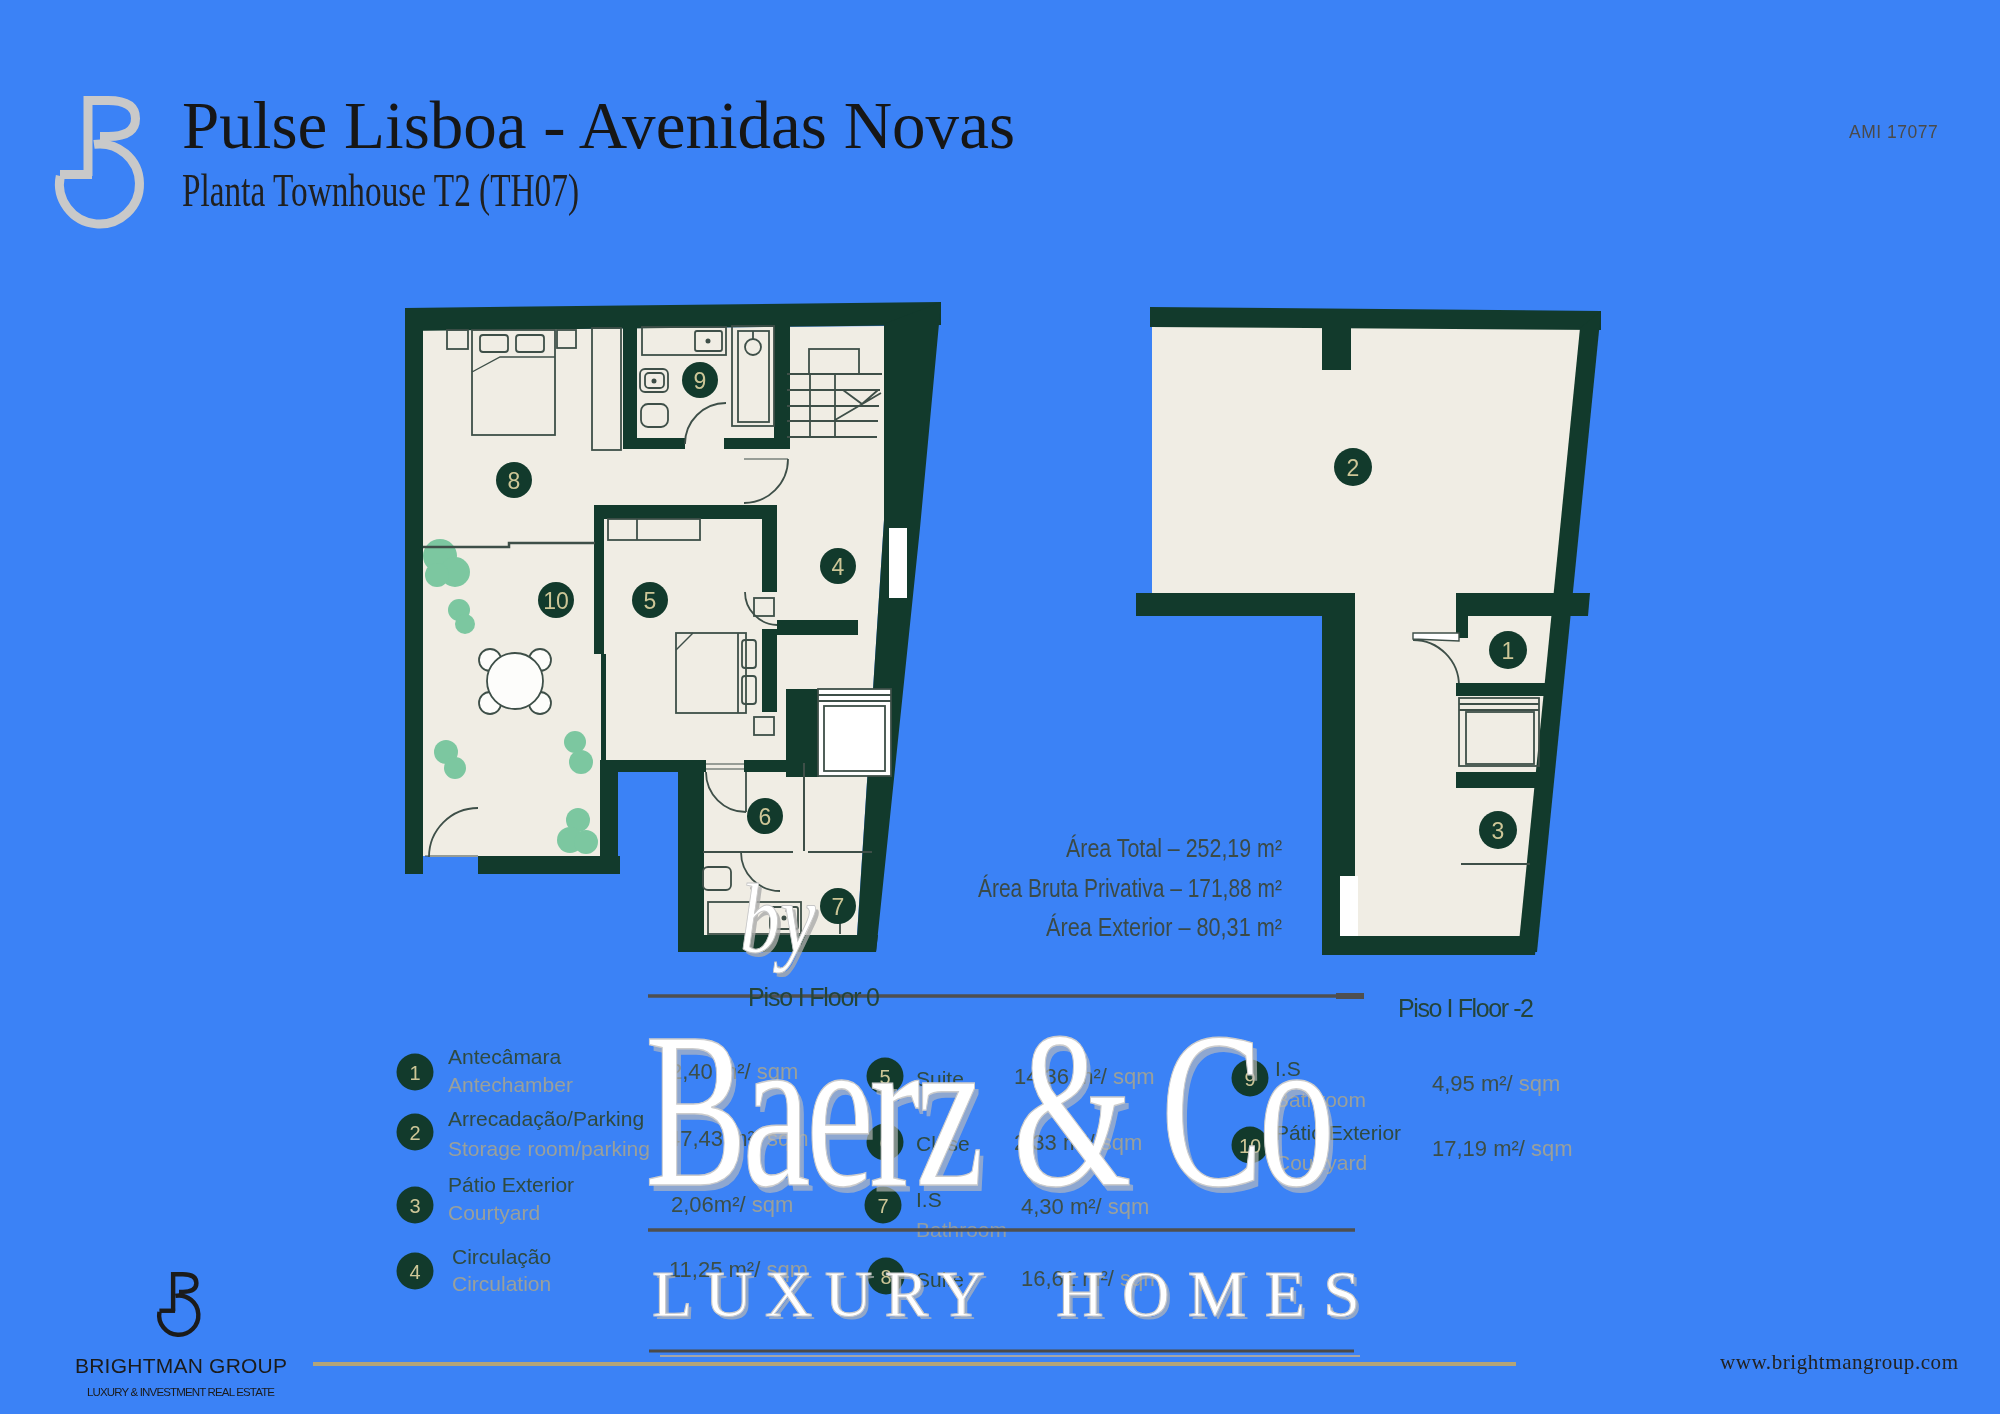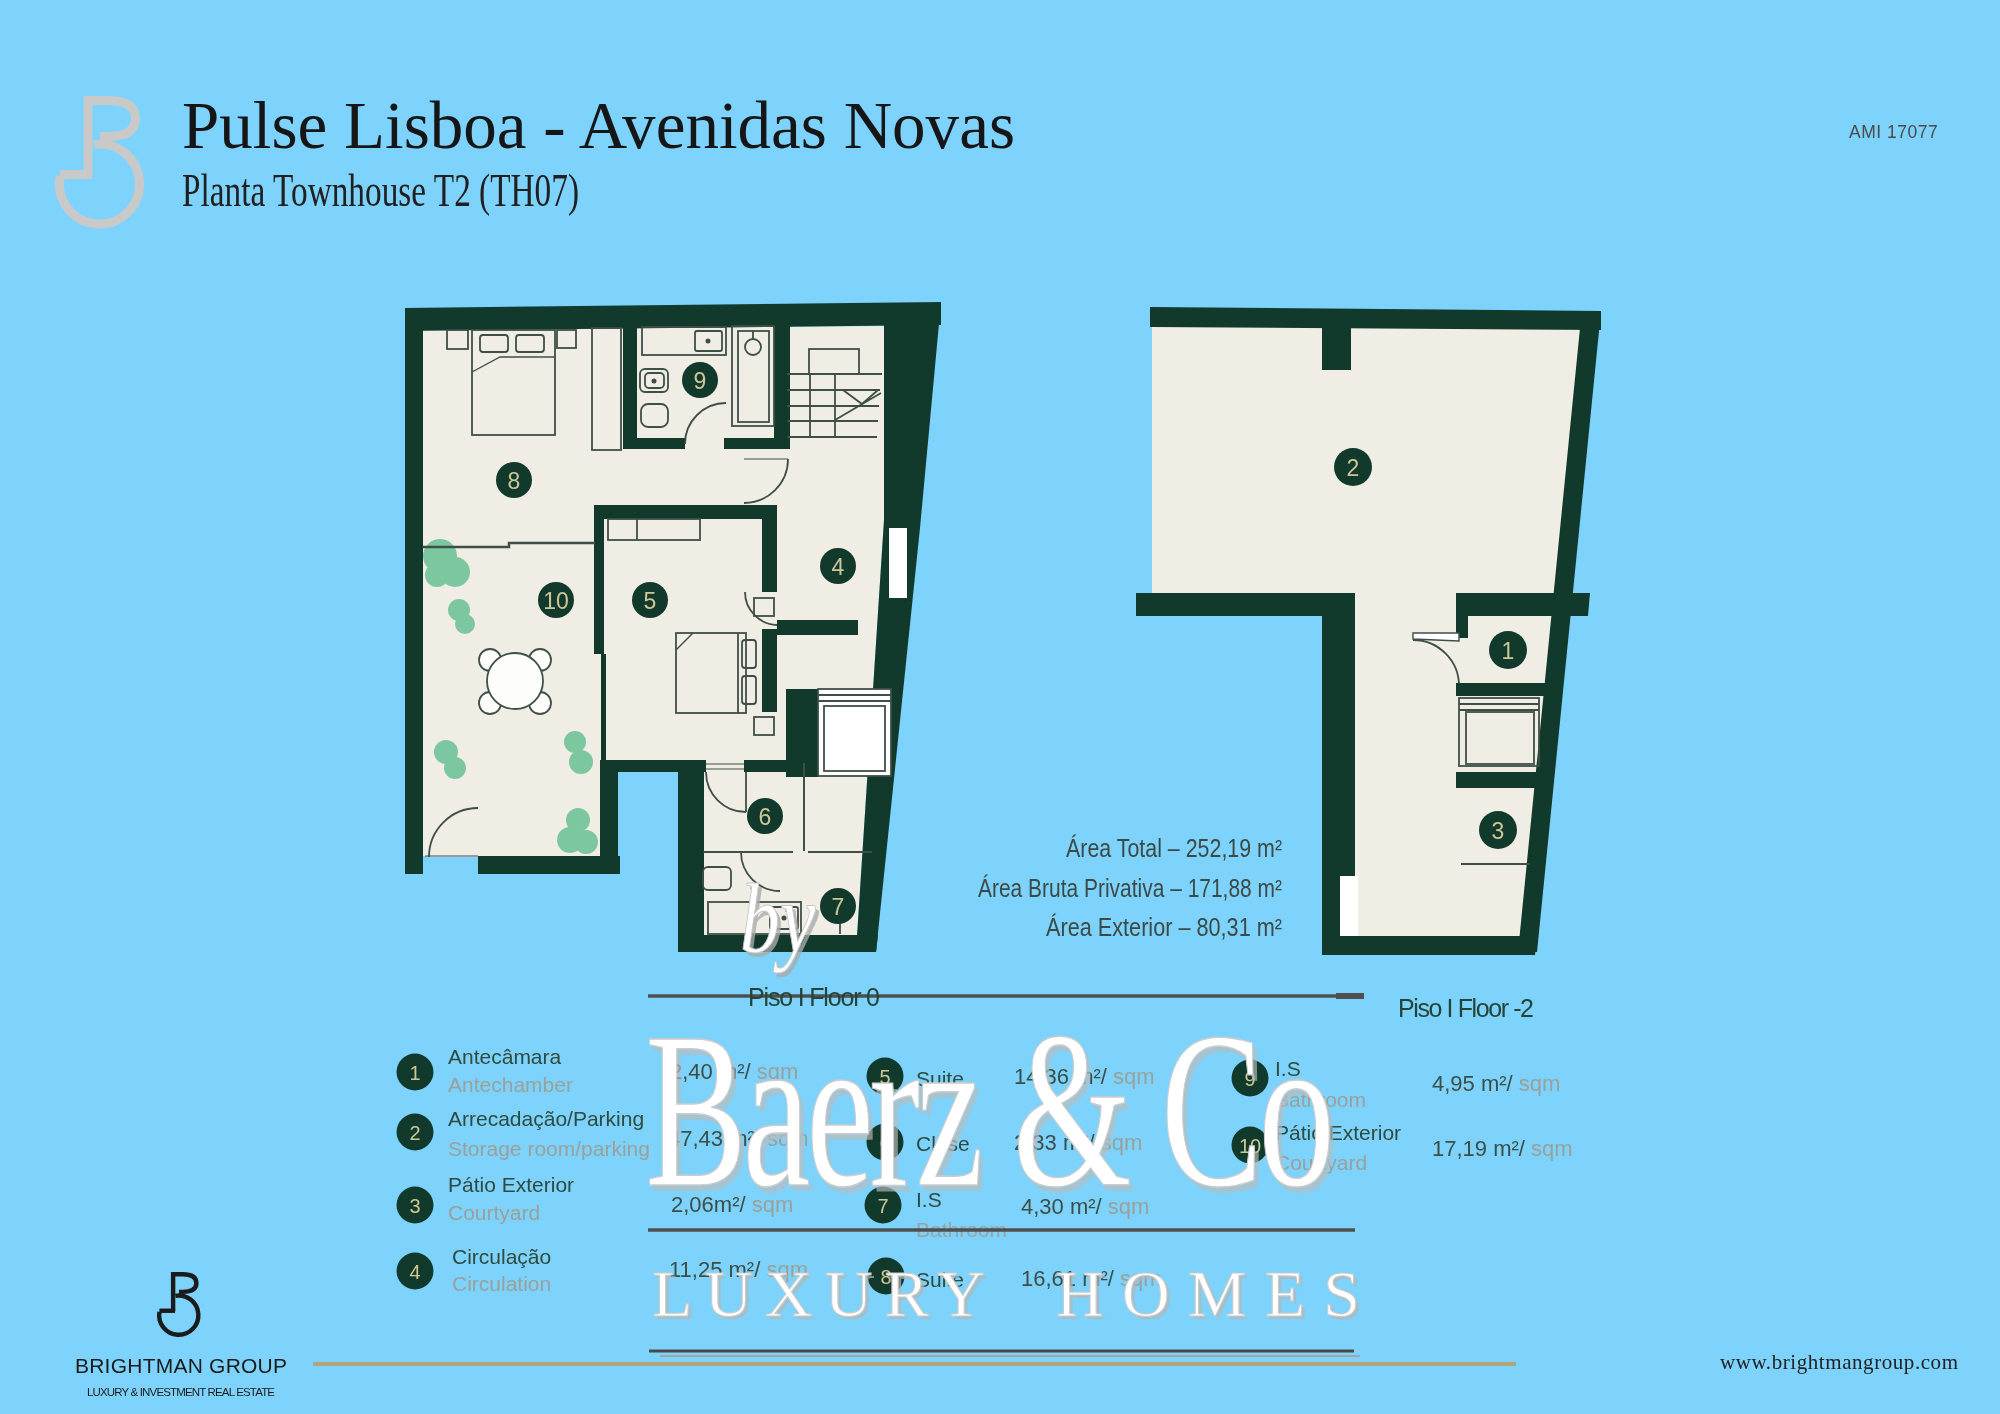--- a/index.html
+++ b/index.html
@@ -1,16 +1,16 @@
 <!DOCTYPE html>
 <html><head>
 <meta charset="utf-8">
 <style>
   html,body{margin:0;padding:0;background:#fff;}
-  .page{position:relative;width:2000px;height:1414px;background:#7dd3fc;overflow:hidden;font-family:"Liberation Sans",sans-serif;}
+  .page{position:relative;width:2000px;height:1414px;background:#3b82f6;overflow:hidden;font-family:"Liberation Sans",sans-serif;}
   svg{position:absolute;left:0;top:0;}
 </style>
 </head>
 <body>
 <div class="page">
 <svg width="2000" height="1414" viewBox="0 0 2000 1414">
 
 <g id="gbmark" stroke="#c9c9c9" stroke-width="9" fill="none">
 
   <path d="M94.0,144.4 A40,40 0 1 1 60.3,176.0"></path>

